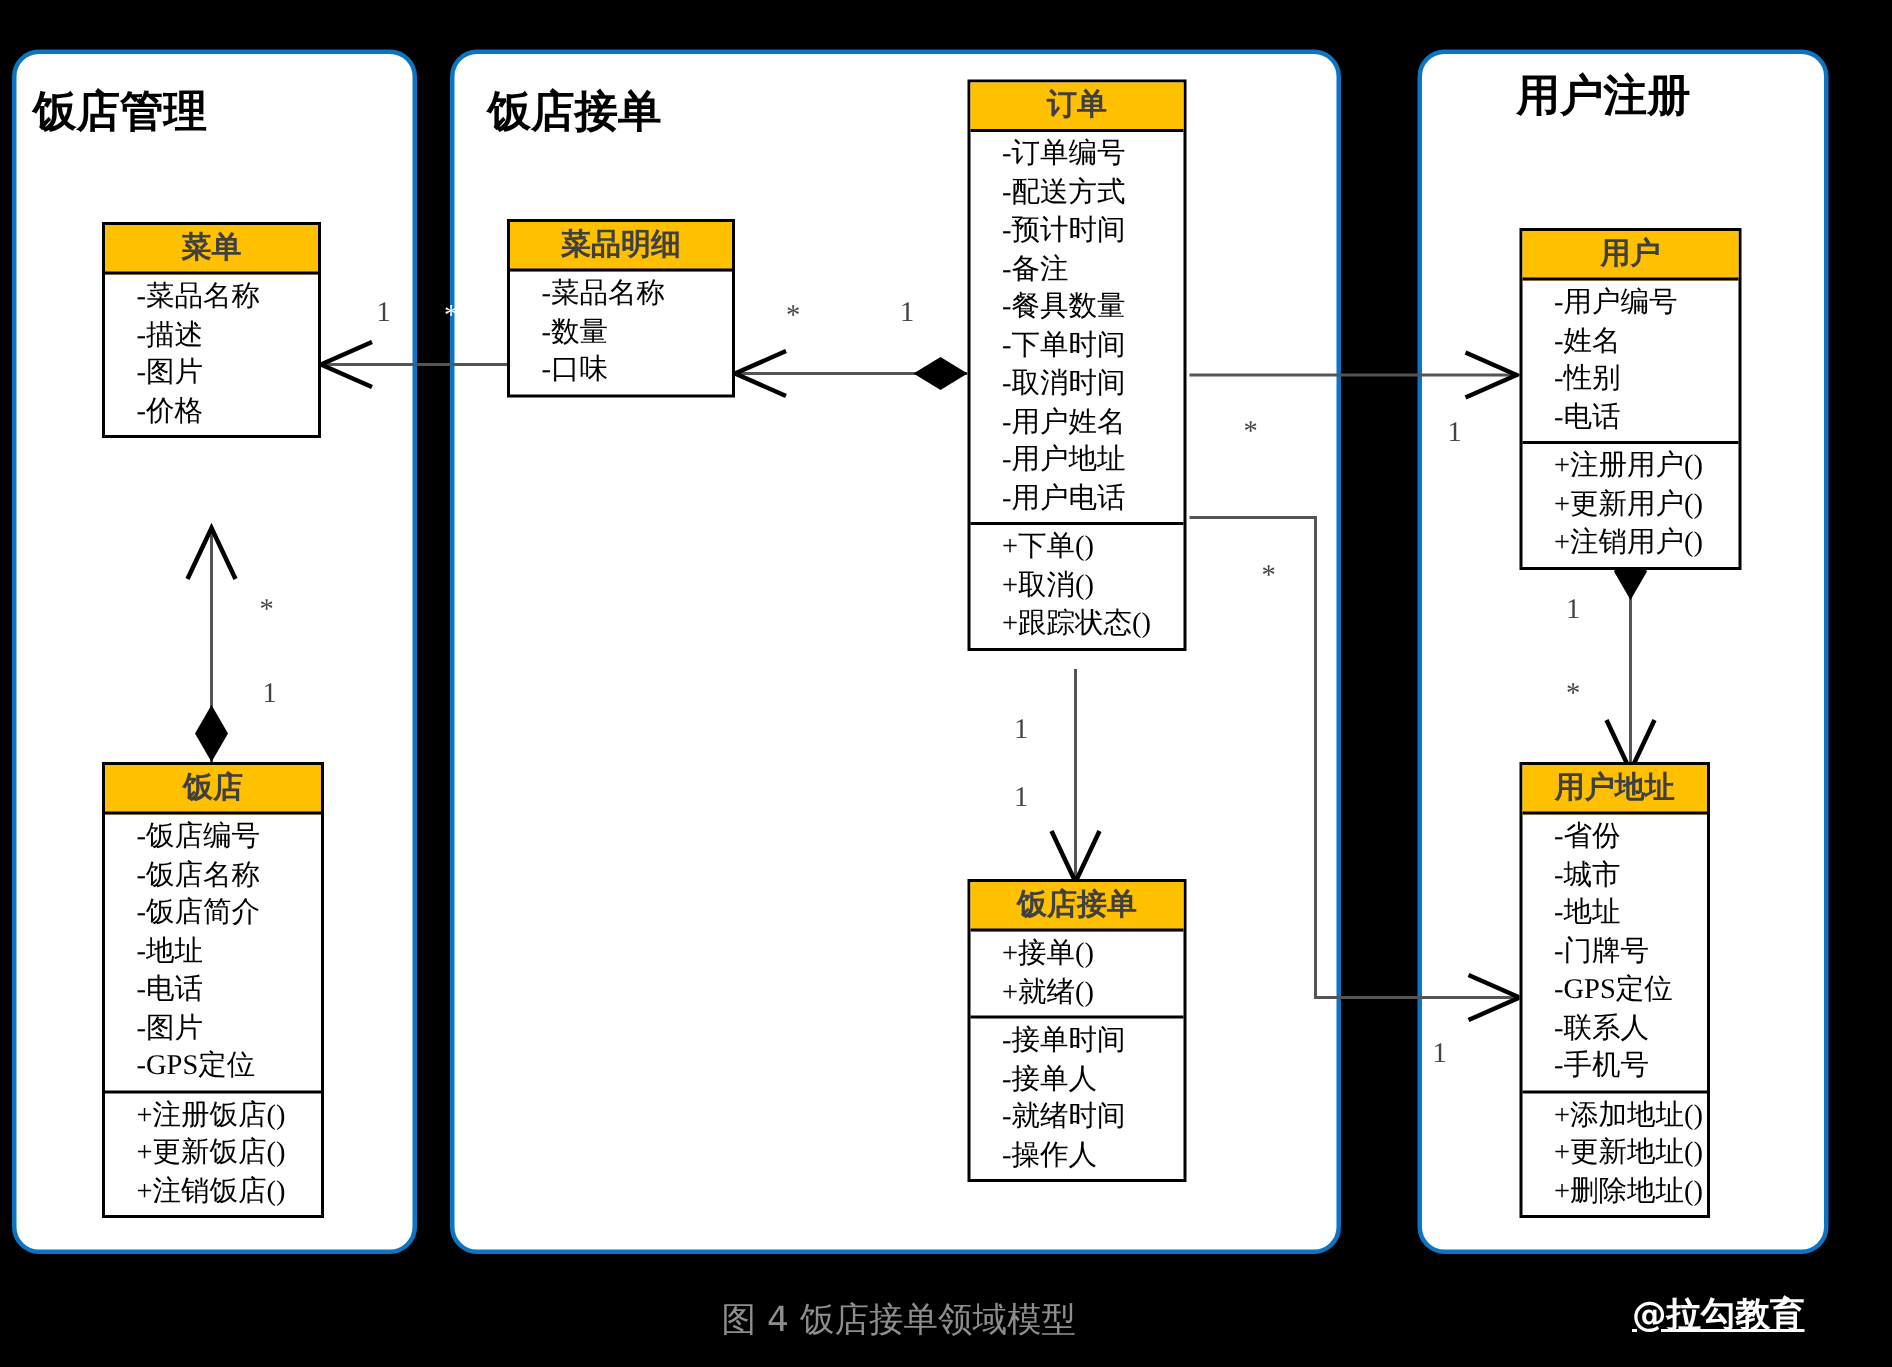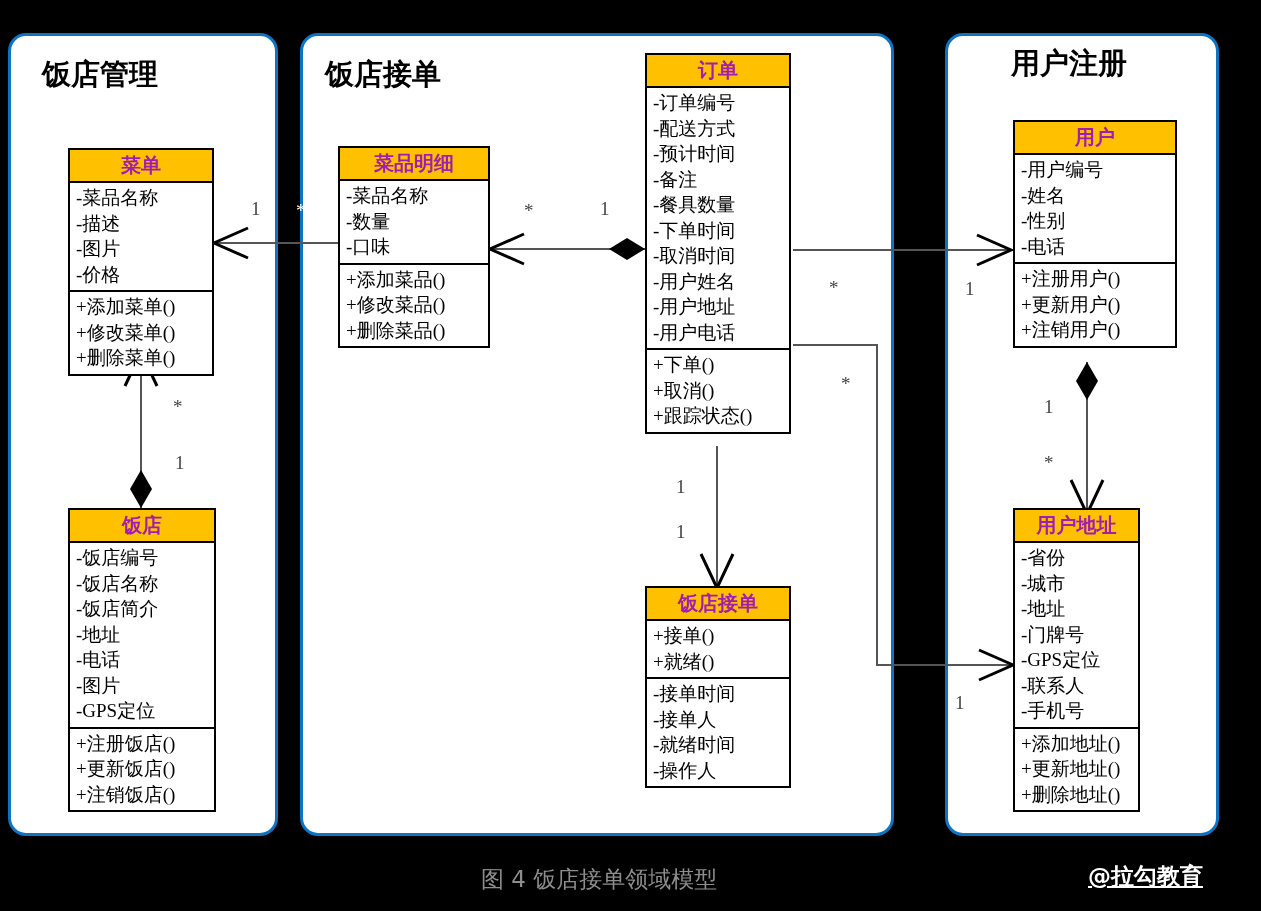--- a/index.html
+++ b/index.html
@@ -8,46 +8,46 @@
   #stage{position:relative;width:1261px;height:911px;background:#000;}
 
   
   .pkg{position:absolute;background:#fff;border:3px solid #0d74c4;border-radius:18px;}
   .pkg-title{position:absolute;font-family:"DejaVu Sans","Liberation Sans",sans-serif;
              font-weight:700;font-size:29px;color:#000;white-space:nowrap;}
 
   
   .cls{position:absolute;border:2.4px solid #000;background:#fff;box-sizing:border-box;}
   .cls-name{background:#FFC000;border-bottom:2.4px solid #000;
-            text-align:center;font-weight:700;font-size:20px;color:#a21caf;
+            text-align:center;font-weight:700;font-size:20px;color:#404040;
             line-height:31px;height:31px;}
   .sec{border-bottom:2.4px solid #000;padding:2px 0 3px 0;}
   .sec:last-child{border-bottom:none;}
-  .mem{font-size:19px;line-height:25.5px;color:#000;padding-left:6px;white-space:nowrap;}
+  .mem{font-size:19px;line-height:25.5px;color:#000;padding-left:21px;white-space:nowrap;}
 
   
   .ln{position:absolute;background:#555;}
   .lnh{height:1.6px;}
   .lnv{width:1.6px;}
   .mult{position:absolute;font-size:19px;color:#444;}
   svg.ov{position:absolute;left:0;top:0;width:1261px;height:911px;pointer-events:none;}
 
   
   .caption{position:absolute;font-family:"DejaVu Sans","Liberation Sans",sans-serif;
            font-size:23px;color:#8d8d8d;white-space:nowrap;}
   .wm{position:absolute;font-family:"DejaVu Sans","Liberation Sans",sans-serif;
       font-size:23px;font-weight:700;color:#fff;white-space:nowrap;text-decoration:underline;}
 </style>
 </head>
 <body>
 
 <div id="stage">
 
   <div class="pkg" style="left:8px;top:33px;width:264px;height:797px;"></div>
-  <div class="pkg-title" style="left:22px;top:55px;margin-left:20px;">饭店管理</div>
+  <div class="pkg-title" style="left:22px;top:55px;">饭店管理</div>
 
   <div class="pkg" style="left:300px;top:33px;width:588px;height:797px;"></div>
   <div class="pkg-title" style="left:325px;top:55px;">饭店接单</div>
 
   <div class="pkg" style="left:945px;top:33px;width:268px;height:797px;"></div>
   <div class="pkg-title" style="left:978px;top:44px;margin-left:33px;">用户注册</div>
 
   <div class="ln lnh" style="left:214px;top:242px;width:124px;"></div>
 
   <div class="ln lnh" style="left:490px;top:248px;width:155px;"></div>
@@ -117,25 +117,20 @@
   <div class="mult" style="left:1044px;top:452px;">*</div>
 
   <div class="cls" style="left:68px;top:148px;width:146px;">
     <div class="cls-name">菜单</div>
     <div class="sec">
       <div class="mem">-菜品名称</div>
       <div class="mem">-描述</div>
       <div class="mem">-图片</div>
       <div class="mem">-价格</div>
     </div>
-    <div class="sec">
-      <div class="mem">+添加菜单()</div>
-      <div class="mem">+修改菜单()</div>
-      <div class="mem">+删除菜单()</div>
-    </div>
   </div>
 
   <div class="cls" style="left:68px;top:508px;width:148px;">
     <div class="cls-name">饭店</div>
     <div class="sec">
       <div class="mem">-饭店编号</div>
       <div class="mem">-饭店名称</div>
       <div class="mem">-饭店简介</div>
       <div class="mem">-地址</div>
       <div class="mem">-电话</div>
@@ -148,25 +143,20 @@
       <div class="mem">+注销饭店()</div>
     </div>
   </div>
 
   <div class="cls" style="left:338px;top:146px;width:152px;">
     <div class="cls-name">菜品明细</div>
     <div class="sec">
       <div class="mem">-菜品名称</div>
       <div class="mem">-数量</div>
       <div class="mem">-口味</div>
-    </div>
-    <div class="sec">
-      <div class="mem">+添加菜品()</div>
-      <div class="mem">+修改菜品()</div>
-      <div class="mem">+删除菜品()</div>
     </div>
   </div>
 
   <div class="cls" style="left:645px;top:53px;width:146px;">
     <div class="cls-name">订单</div>
     <div class="sec">
       <div class="mem">-订单编号</div>
       <div class="mem">-配送方式</div>
       <div class="mem">-预计时间</div>
       <div class="mem">-备注</div>
@@ -191,21 +181,21 @@
       <div class="mem">+就绪()</div>
     </div>
     <div class="sec">
       <div class="mem">-接单时间</div>
       <div class="mem">-接单人</div>
       <div class="mem">-就绪时间</div>
       <div class="mem">-操作人</div>
     </div>
   </div>
 
-  <div class="cls" style="left:1013px;top:120px;width:164px;">
+  <div class="cls" style="left:1013px;top:152px;width:148px;">
     <div class="cls-name">用户</div>
     <div class="sec">
       <div class="mem">-用户编号</div>
       <div class="mem">-姓名</div>
       <div class="mem">-性别</div>
       <div class="mem">-电话</div>
     </div>
     <div class="sec">
       <div class="mem">+注册用户()</div>
       <div class="mem">+更新用户()</div>

